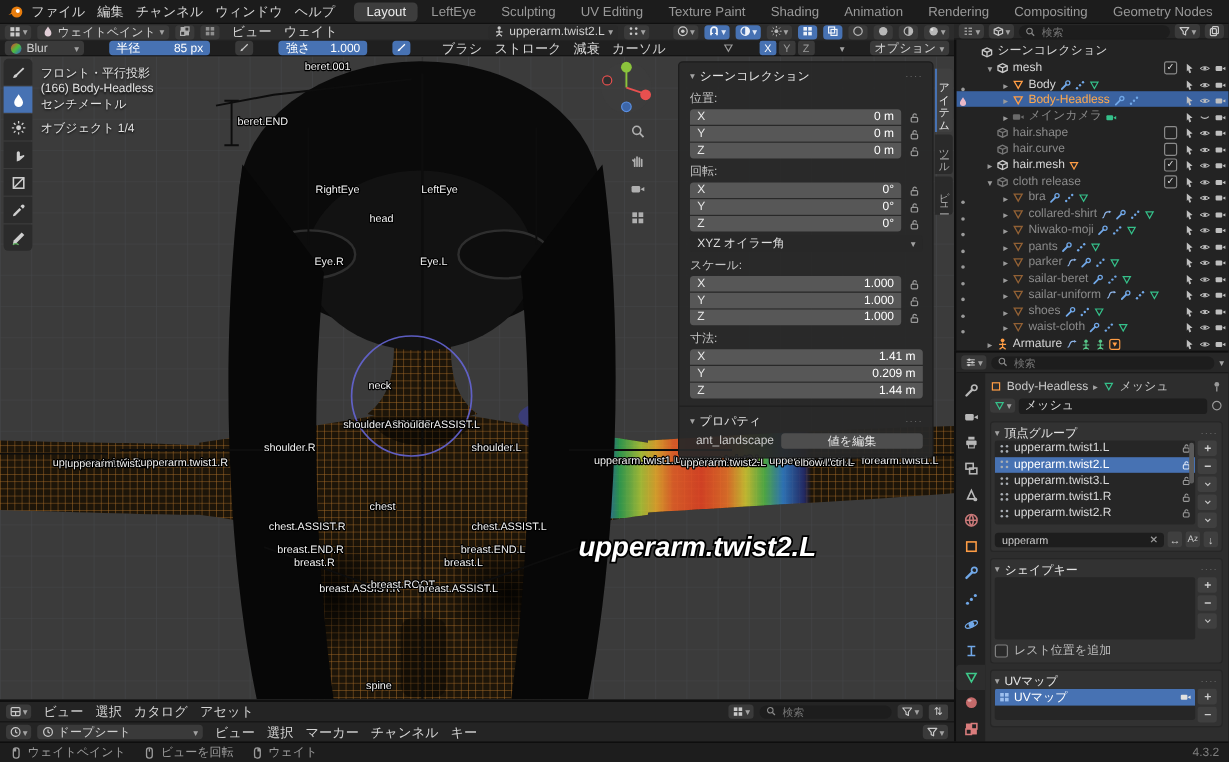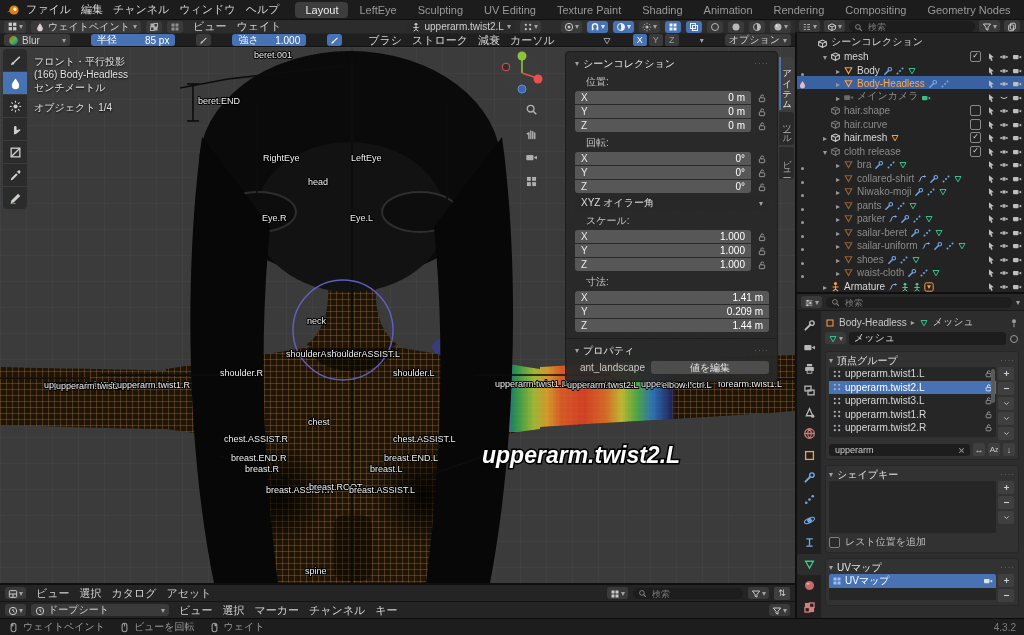--- a/index.html
+++ b/index.html
@@ -43,21 +43,21 @@
   .tool.active{background:#4772b3;color:#fff}
   .gzbtn{position:absolute;left:521px;width:20px;height:20px;display:flex;align-items:center;
          justify-content:center;color:#c4c4c4;opacity:.85}
   .blab{font-size:9px;fill:#f2f2f2;stroke:#000;stroke-width:2px;paint-order:stroke;stroke-linejoin:round}
   #biglab{font-size:23px;font-weight:bold;font-style:italic;fill:#fff;stroke:#000;stroke-width:3px;paint-order:stroke}
   
   #npanel{left:565px;top:51px;width:213px;background:rgba(40,40,40,.94);border:1px solid #1d1d1d;
           border-radius:4px;padding:4px 8px 7px 9px;box-sizing:border-box;font-size:10px}
   .phead{display:flex;align-items:center;gap:4px;color:#e6e6e6;height:15px}
   .pdots{margin-left:auto;color:#6b6b6b;letter-spacing:1px;font-size:8px}
-  .seclab{color:#c4c4c4;margin:4px 11px 2px}
+  .seclab{color:#c4c4c4;margin:4px 0 2px}
   .trow{display:flex;align-items:center;gap:4px;margin-bottom:1px}
   .tfield{flex:1;height:13px;background:#575757;display:flex;align-items:center;padding:0 6px;color:#fff}
   .trow:first-child .tfield{border-radius:3px 3px 0 0}
   .trow.last .tfield{border-radius:0 0 3px 3px}
   .tfield .ax{color:#e8e8e8;width:12px}
   .tfield .val{margin-left:auto}
   .lockc{width:14px;display:flex;justify-content:center;color:#9a9a9a}
   #euler{height:14px;background:#282828;border-radius:3px;display:flex;align-items:center;
          padding:0 6px;color:#ddd;margin:3px 0 1px}
   #euler .chv{margin-left:auto}

